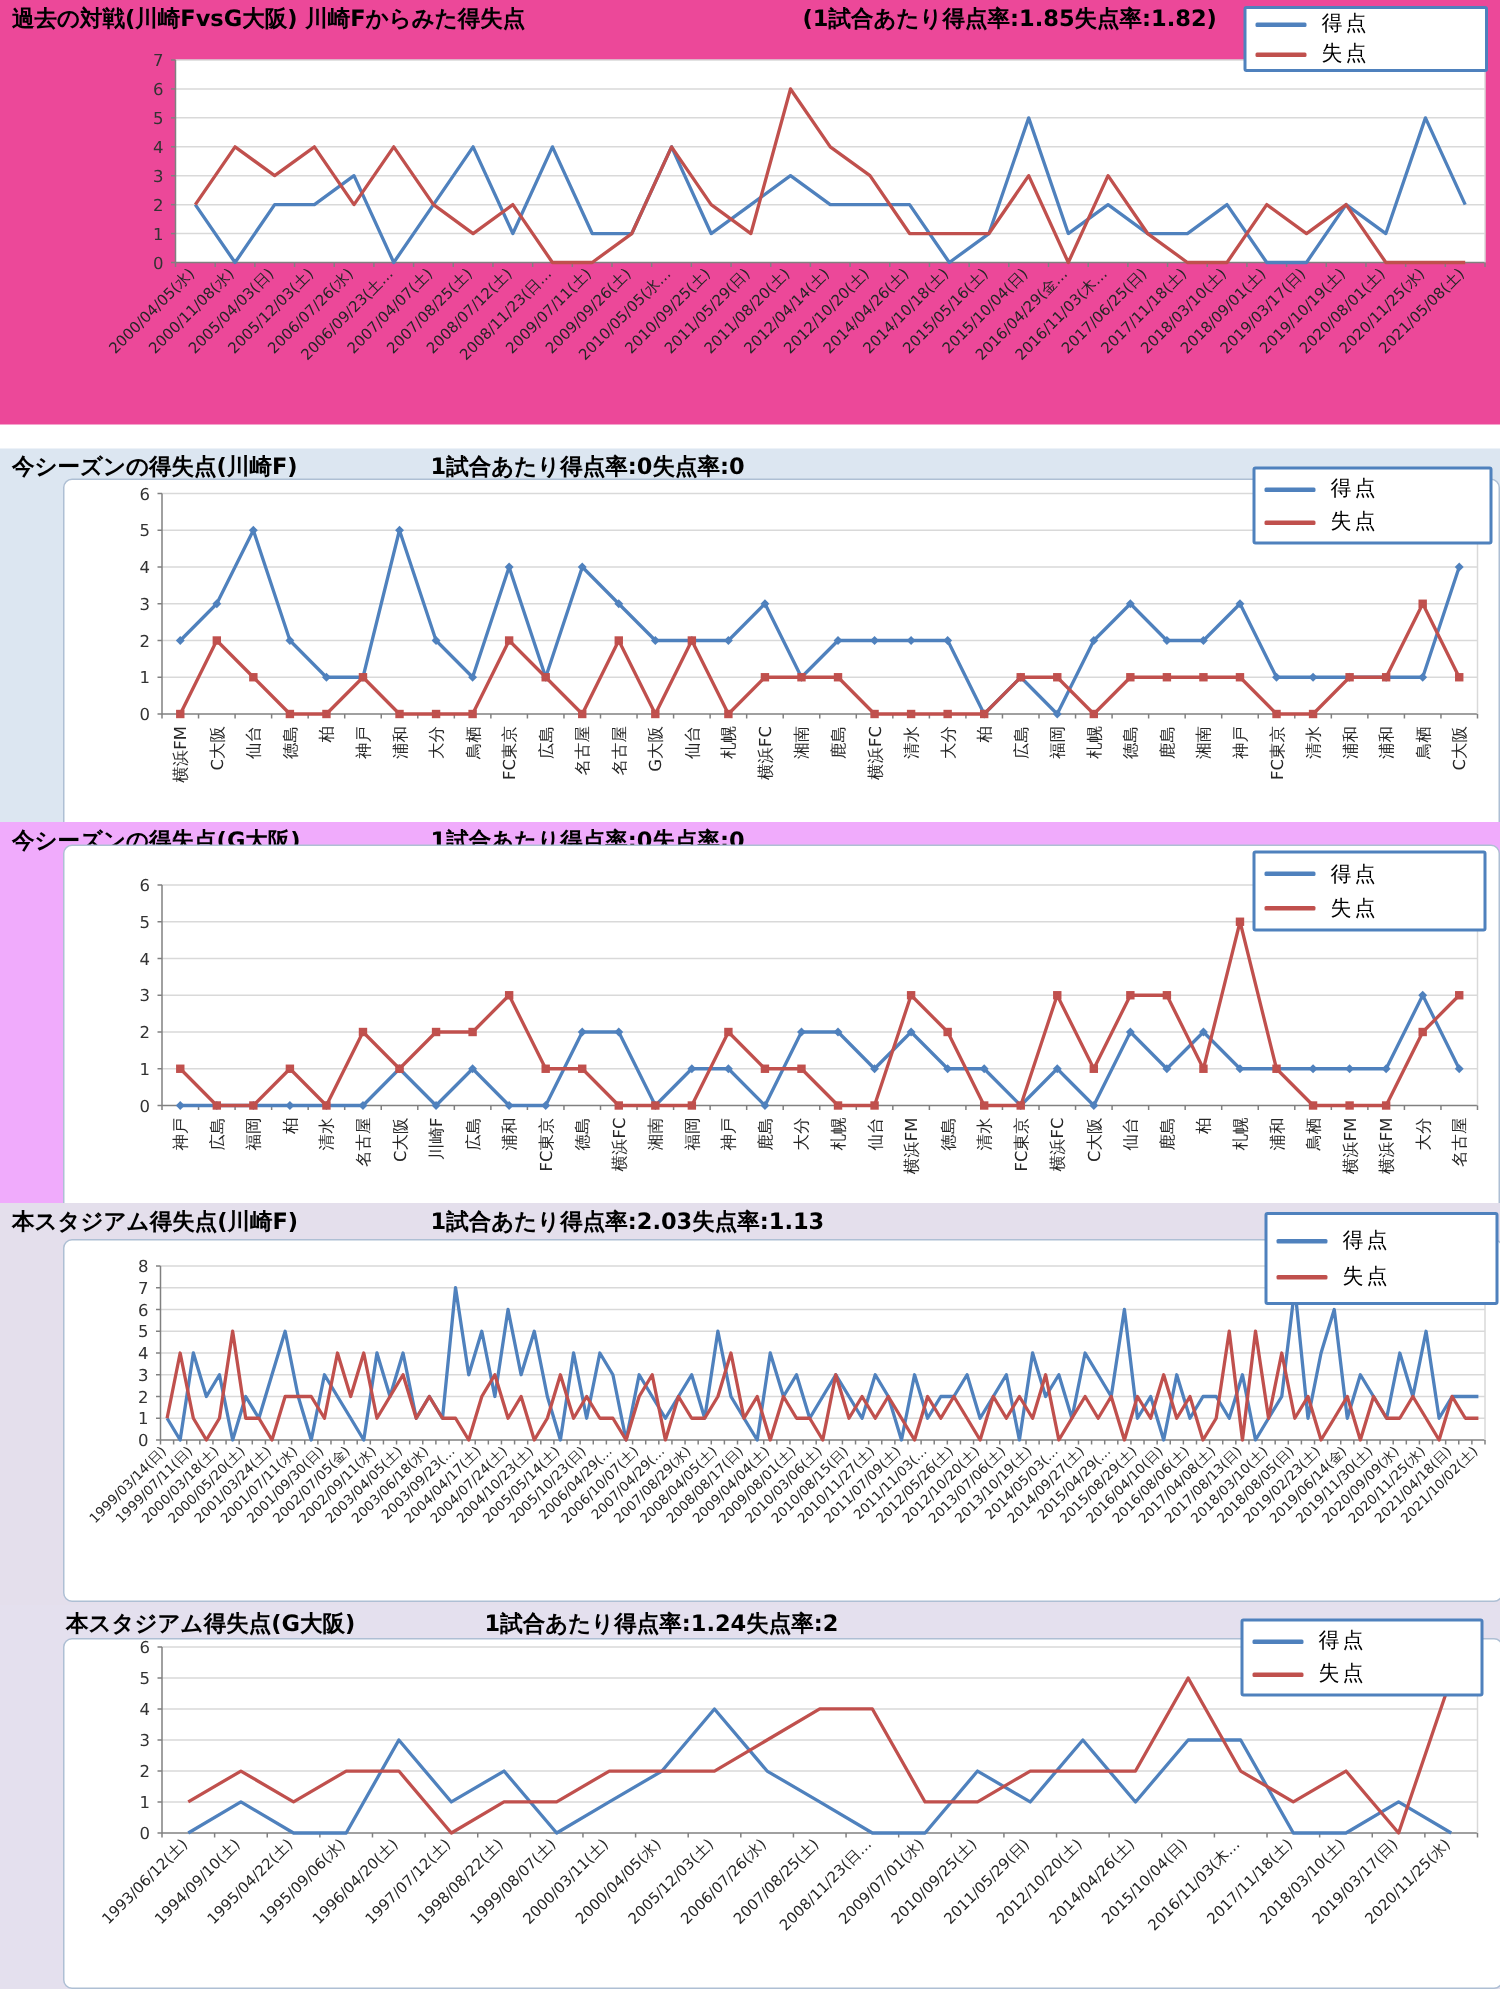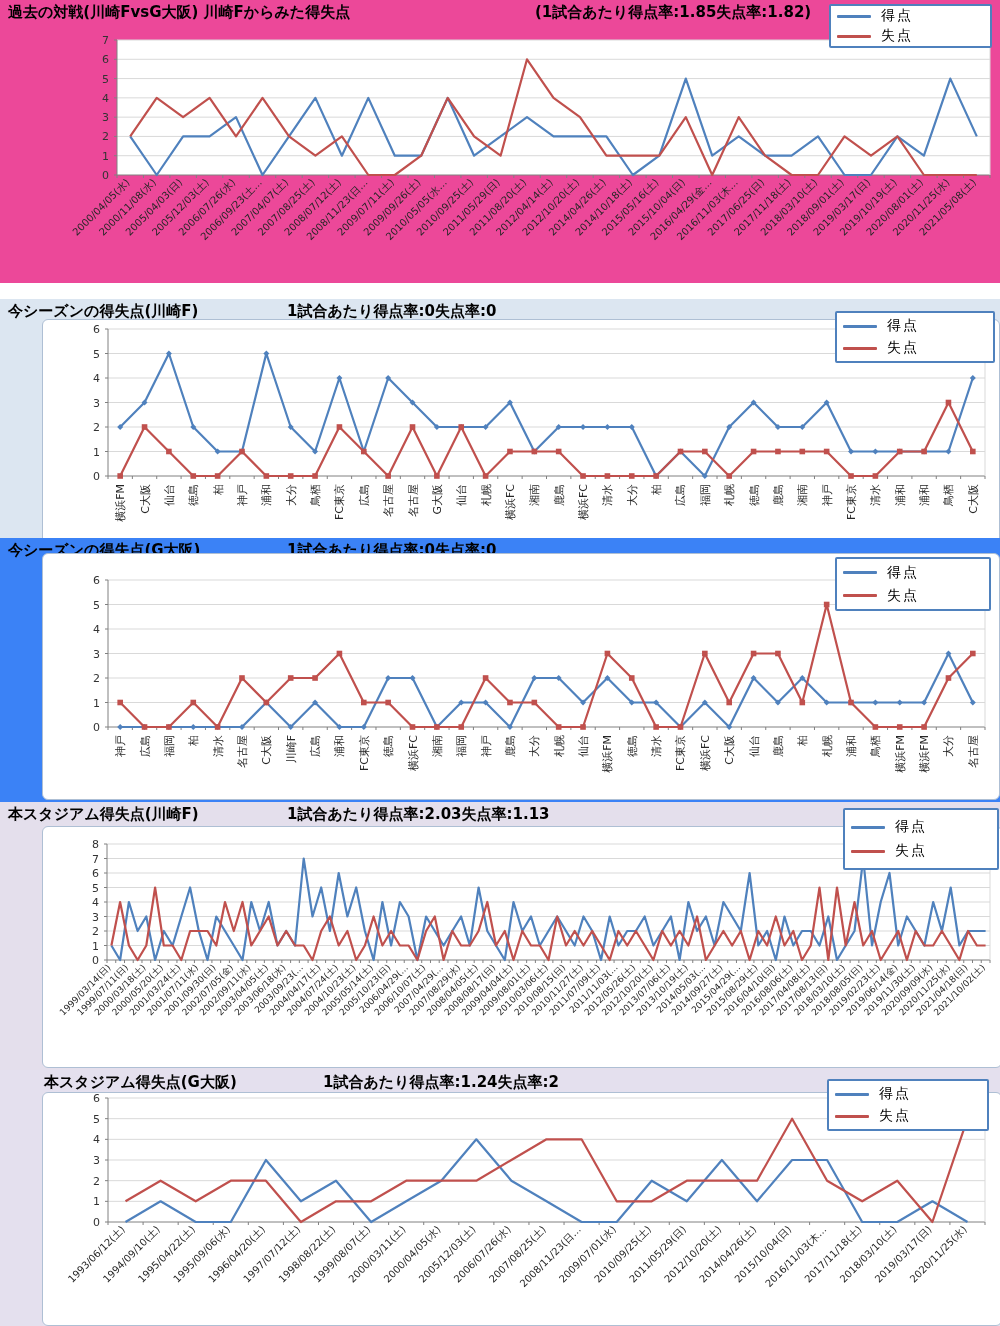--- a/index.html
+++ b/index.html
@@ -1,21 +1,21 @@
 <!DOCTYPE html>
 <html><head>
 <meta charset="utf-8">
 <style>
   html,body{margin:0;padding:0;background:#fff;}
   #app{position:relative;width:1000px;height:1326px;overflow:hidden;
        font-family:"DejaVu Sans","Liberation Sans",sans-serif;}
   .band{position:absolute;left:0;width:1000px;}
   .band1{background:#ec4899;}
   .band2{background:#dce6f1;}
-  .band3{background:#3b82f6;}
+  .band3{background:#f0abfc;margin-top:10px;}
   .band4{background:#e4dfec;}
   .band5{background:#e4e0ee;padding-left:36px;}
   .chart-box{position:absolute;background:#fff;border:1px solid #aebfd4;border-radius:6px;}
   .title-row{position:absolute;height:20px;font-size:15px;font-weight:bold;color:#000;white-space:nowrap;}
   .title-main{position:absolute;left:8px;top:0;}
   .title-rate{position:absolute;top:0;}
   svg.plot{position:absolute;left:0;top:0;}
   .legend{position:absolute;background:#fff;border:2px solid #4f81bd;border-radius:2px;
           display:flex;flex-direction:column;justify-content:center;gap:2px;padding:3px 6px;box-sizing:border-box;}
   .legend-item{display:flex;align-items:center;gap:10px;height:22px;}

